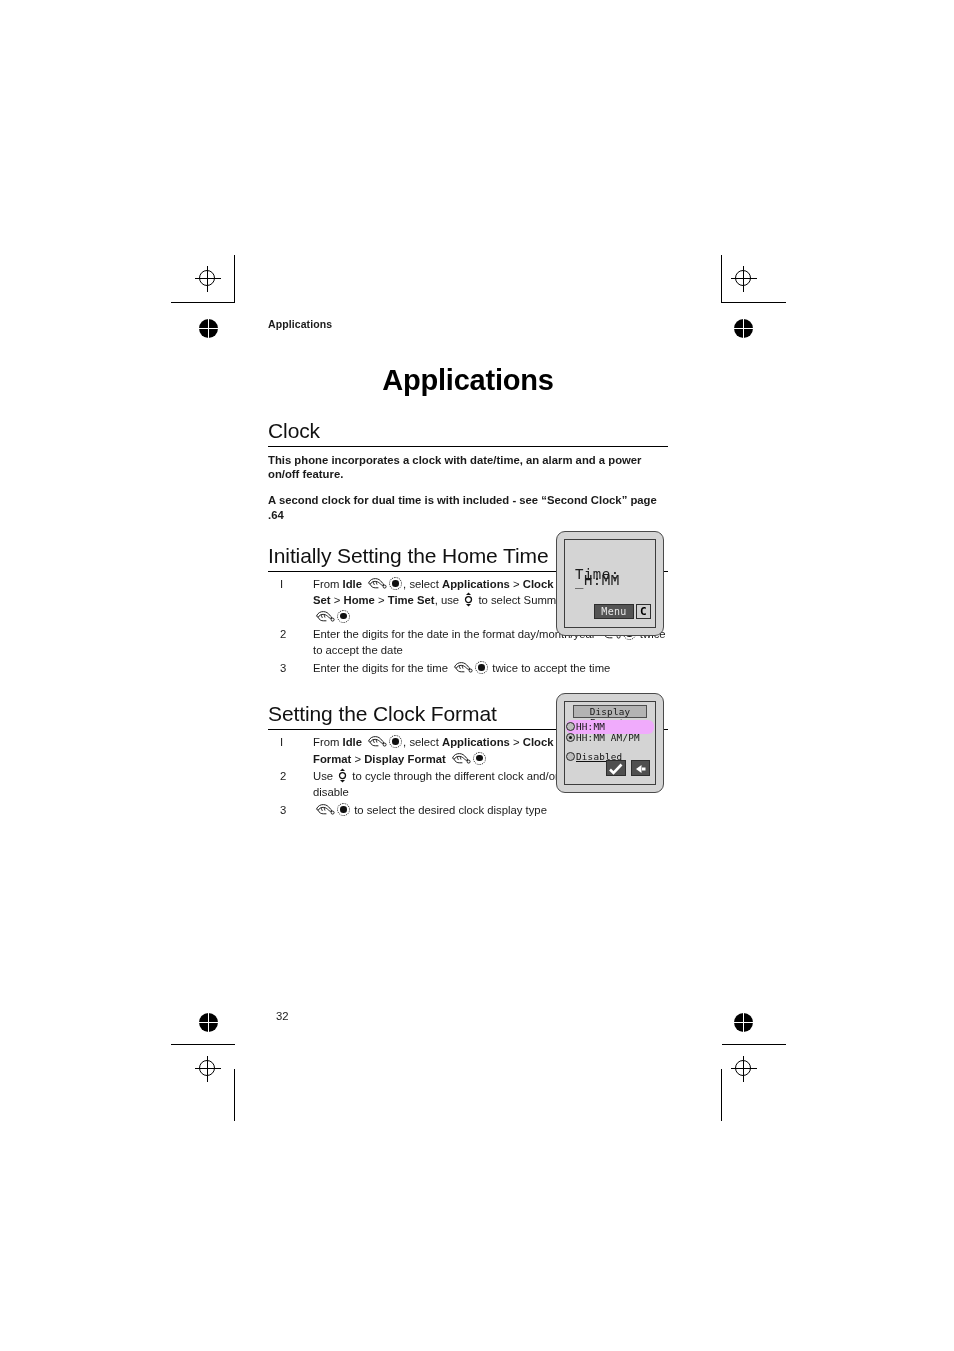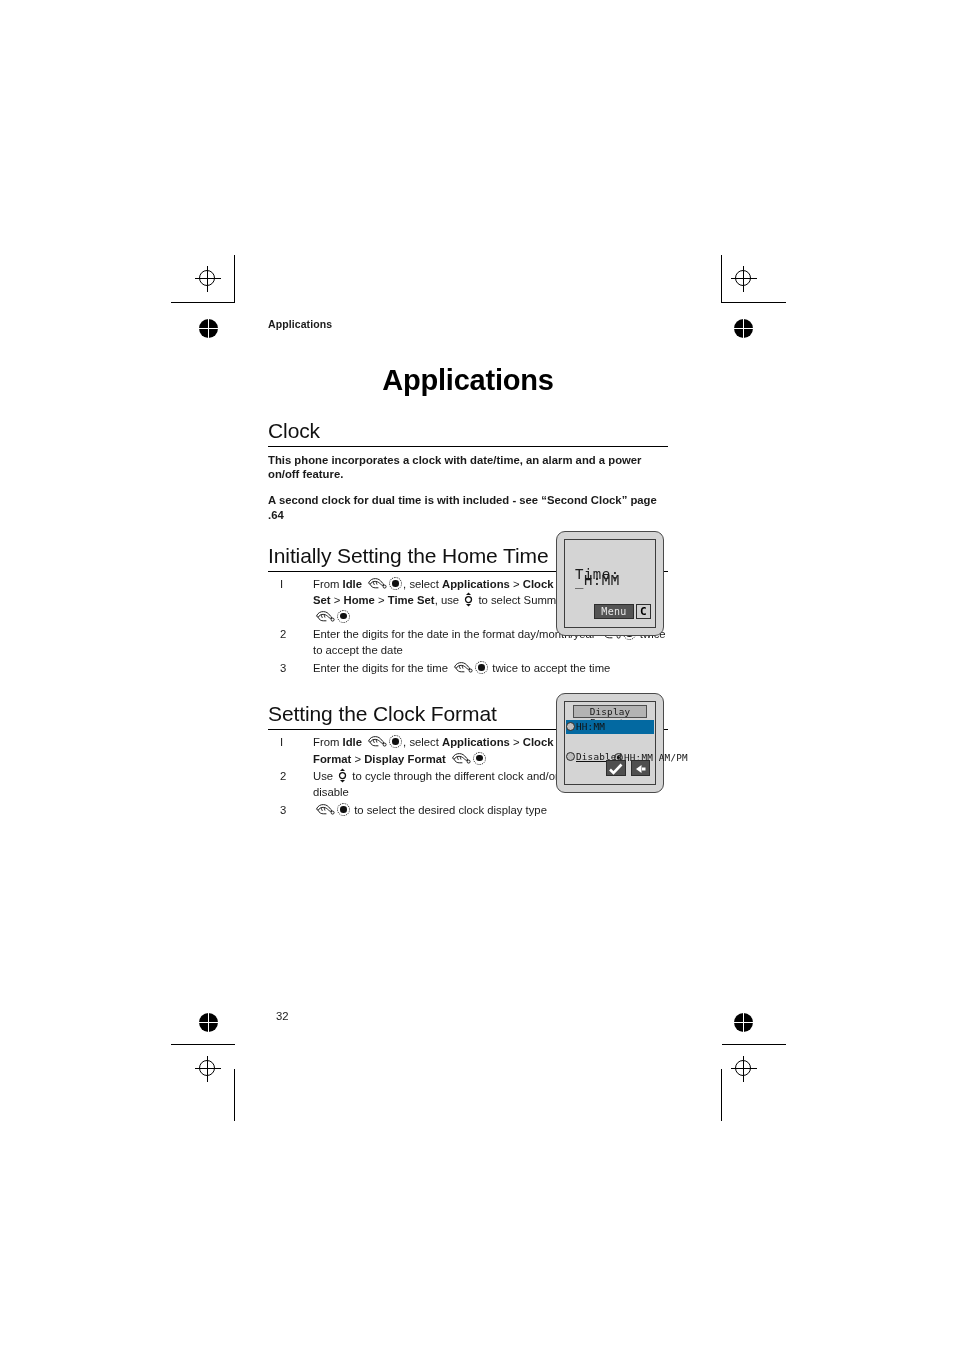--- a/index.html
+++ b/index.html
@@ -258,22 +258,23 @@
     position: absolute;
     left: 1px; right: 1px;
     height: 14px;
     font-size: 9.3px;
     letter-spacing: .2px;
     line-height: 14px;
     color: #121212;
     white-space: nowrap;
   }
   #phone-format .opt.sel {
-    background: #0369a1;
+    background: #f0abfc;
     color: #111;
+    border-radius: 6px;
   }
   #phone-format .opt .radio {
     display: inline-block;
     width: 9px; height: 9px;
     border-radius: 50%;
     border: 1.2px solid #2a2a2a;
     background: #bdbdbd;
     box-sizing: border-box;
     vertical-align: -1px;
     margin-right: 1px;
@@ -281,21 +282,21 @@
   }
   #phone-format .opt .radio.on::after {
     content: "";
     position: absolute;
     left: 1.6px; top: 1.6px;
     width: 3.4px; height: 3.4px;
     border-radius: 50%;
     background: #111;
   }
   #phone-format .o1 { top: 18px; }
-  #phone-format .o2 { top: 49px; padding-left: 48px; }
+  #phone-format .o2 { top: 29px; }
   #phone-format .o3 { top: 48px; text-decoration: underline; }
 
   #phone-format .sk-ok {
     position: absolute;
     left: 41px; bottom: 8px;
     width: 20px; height: 16px;
     background: #4f4f4f;
     border: 1px solid #2d2d2d;
     box-sizing: border-box;
   }

